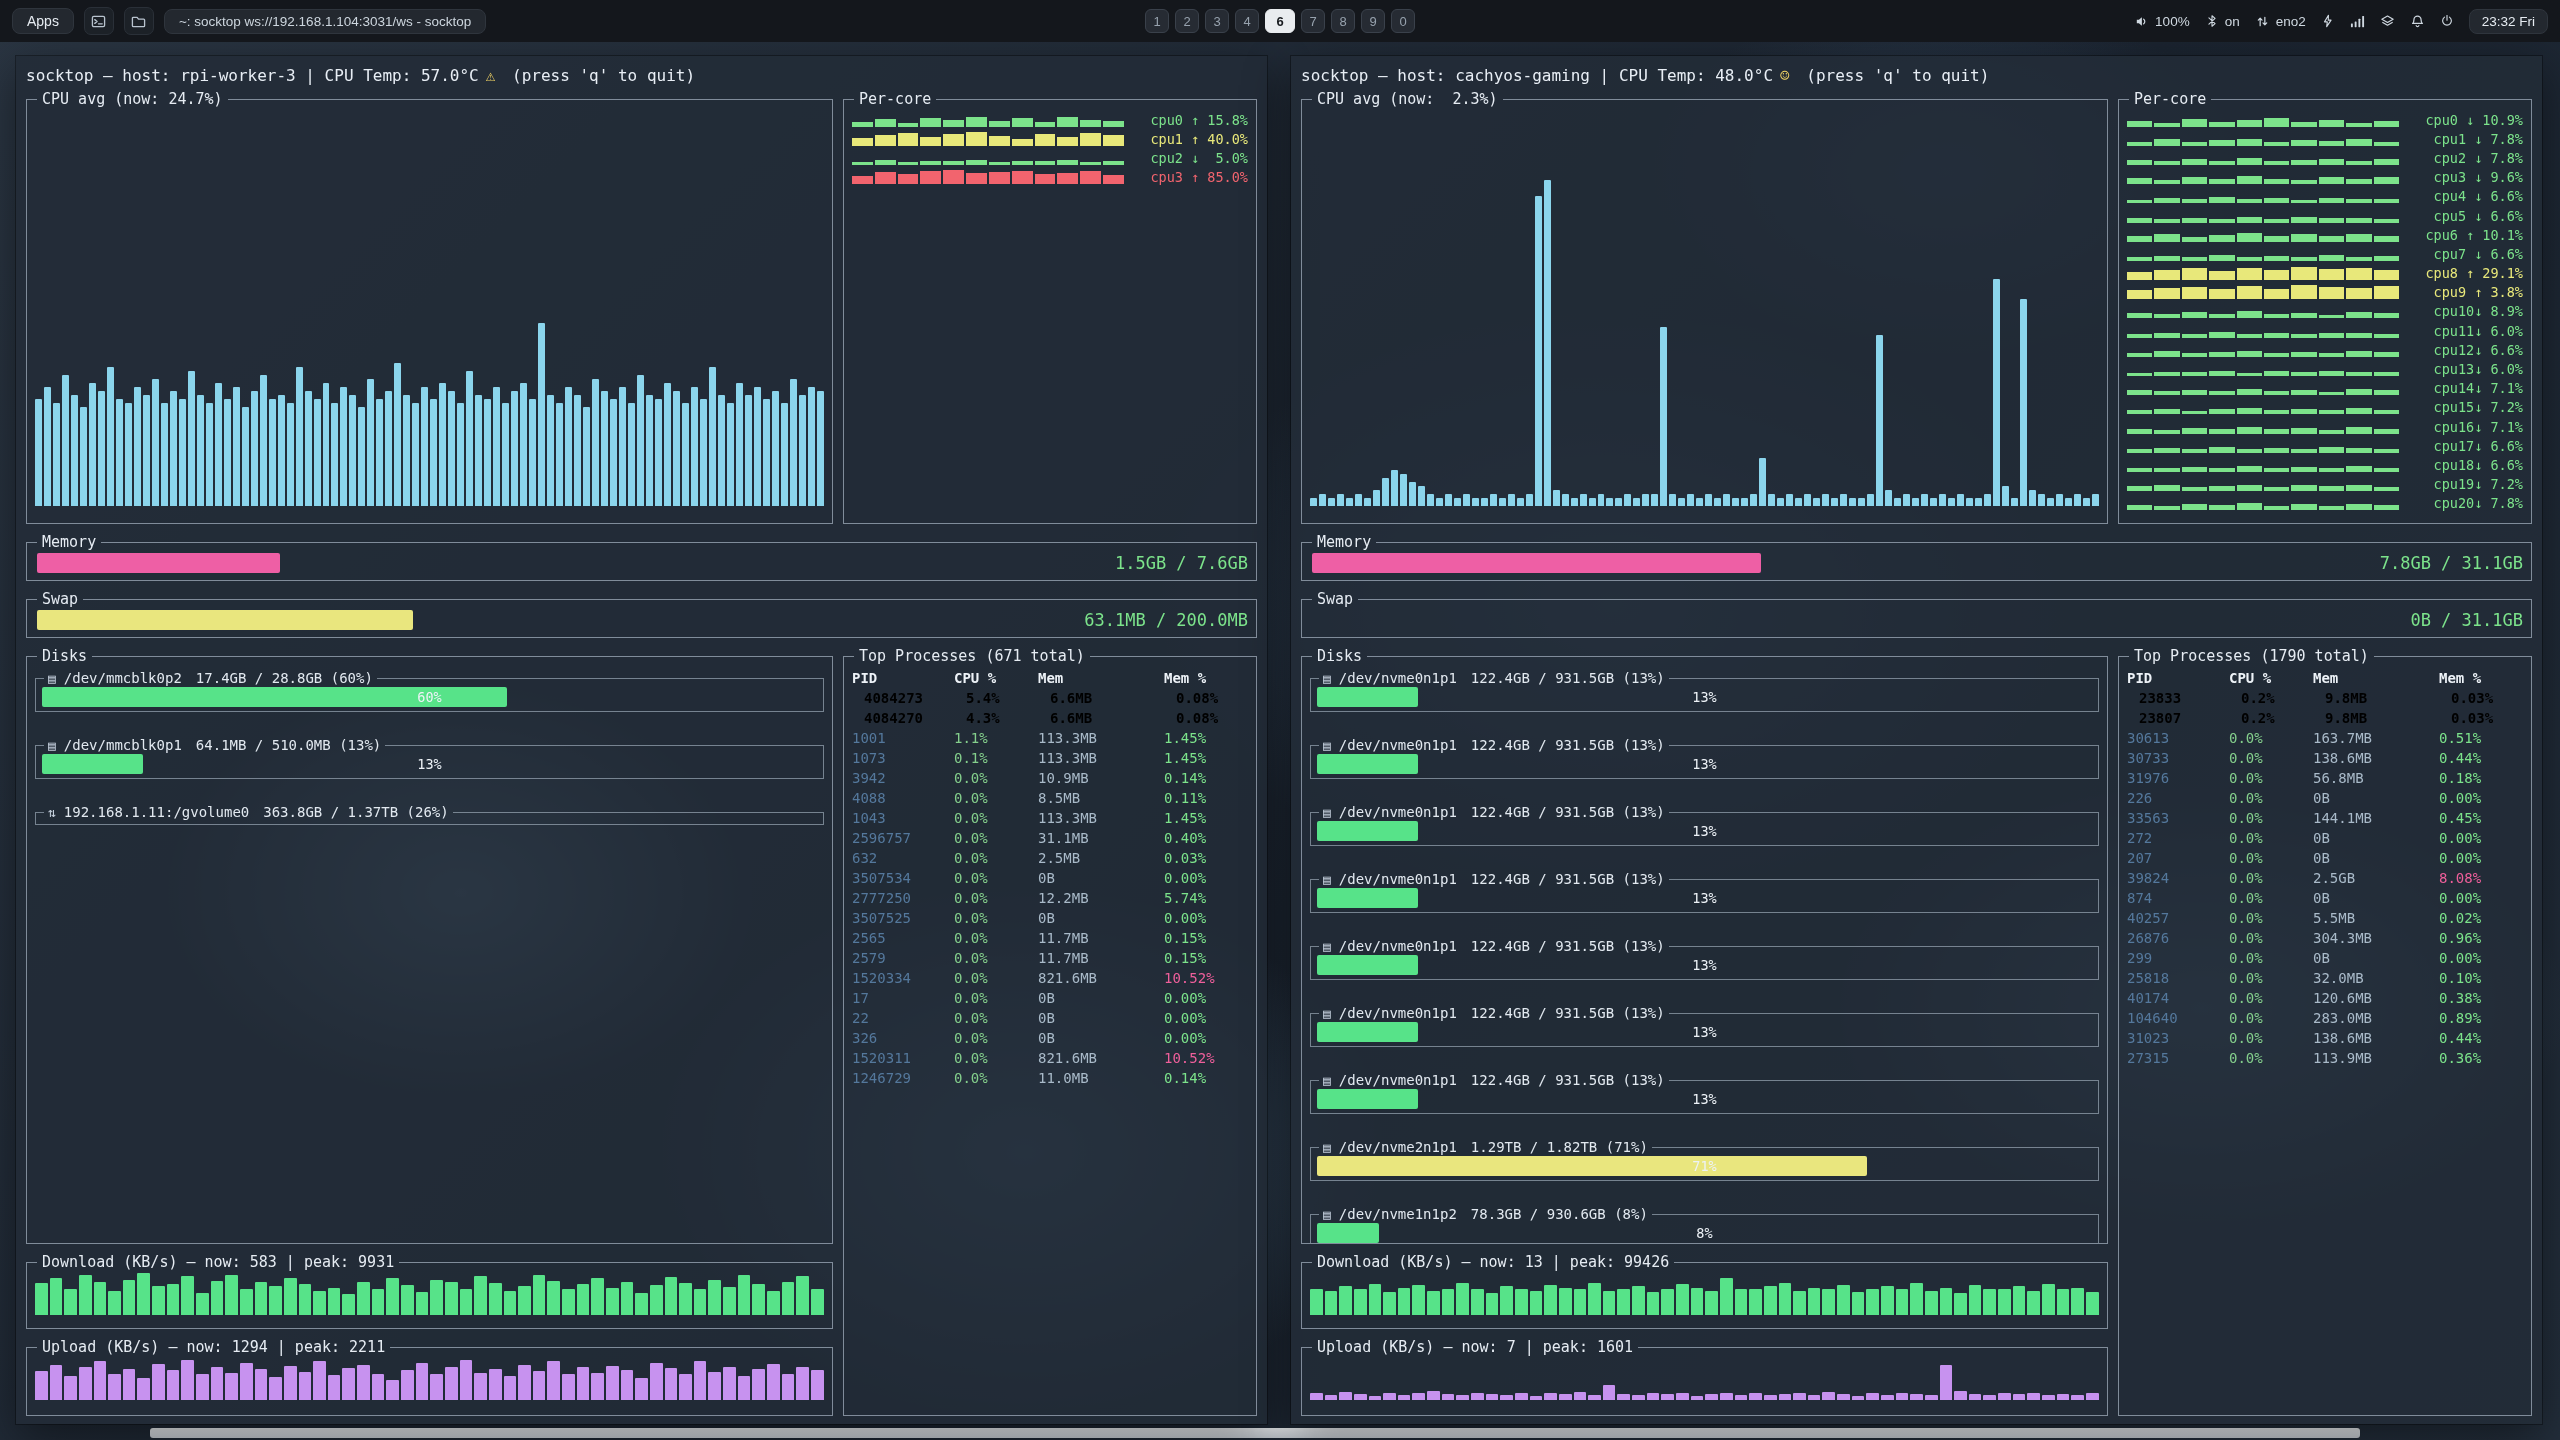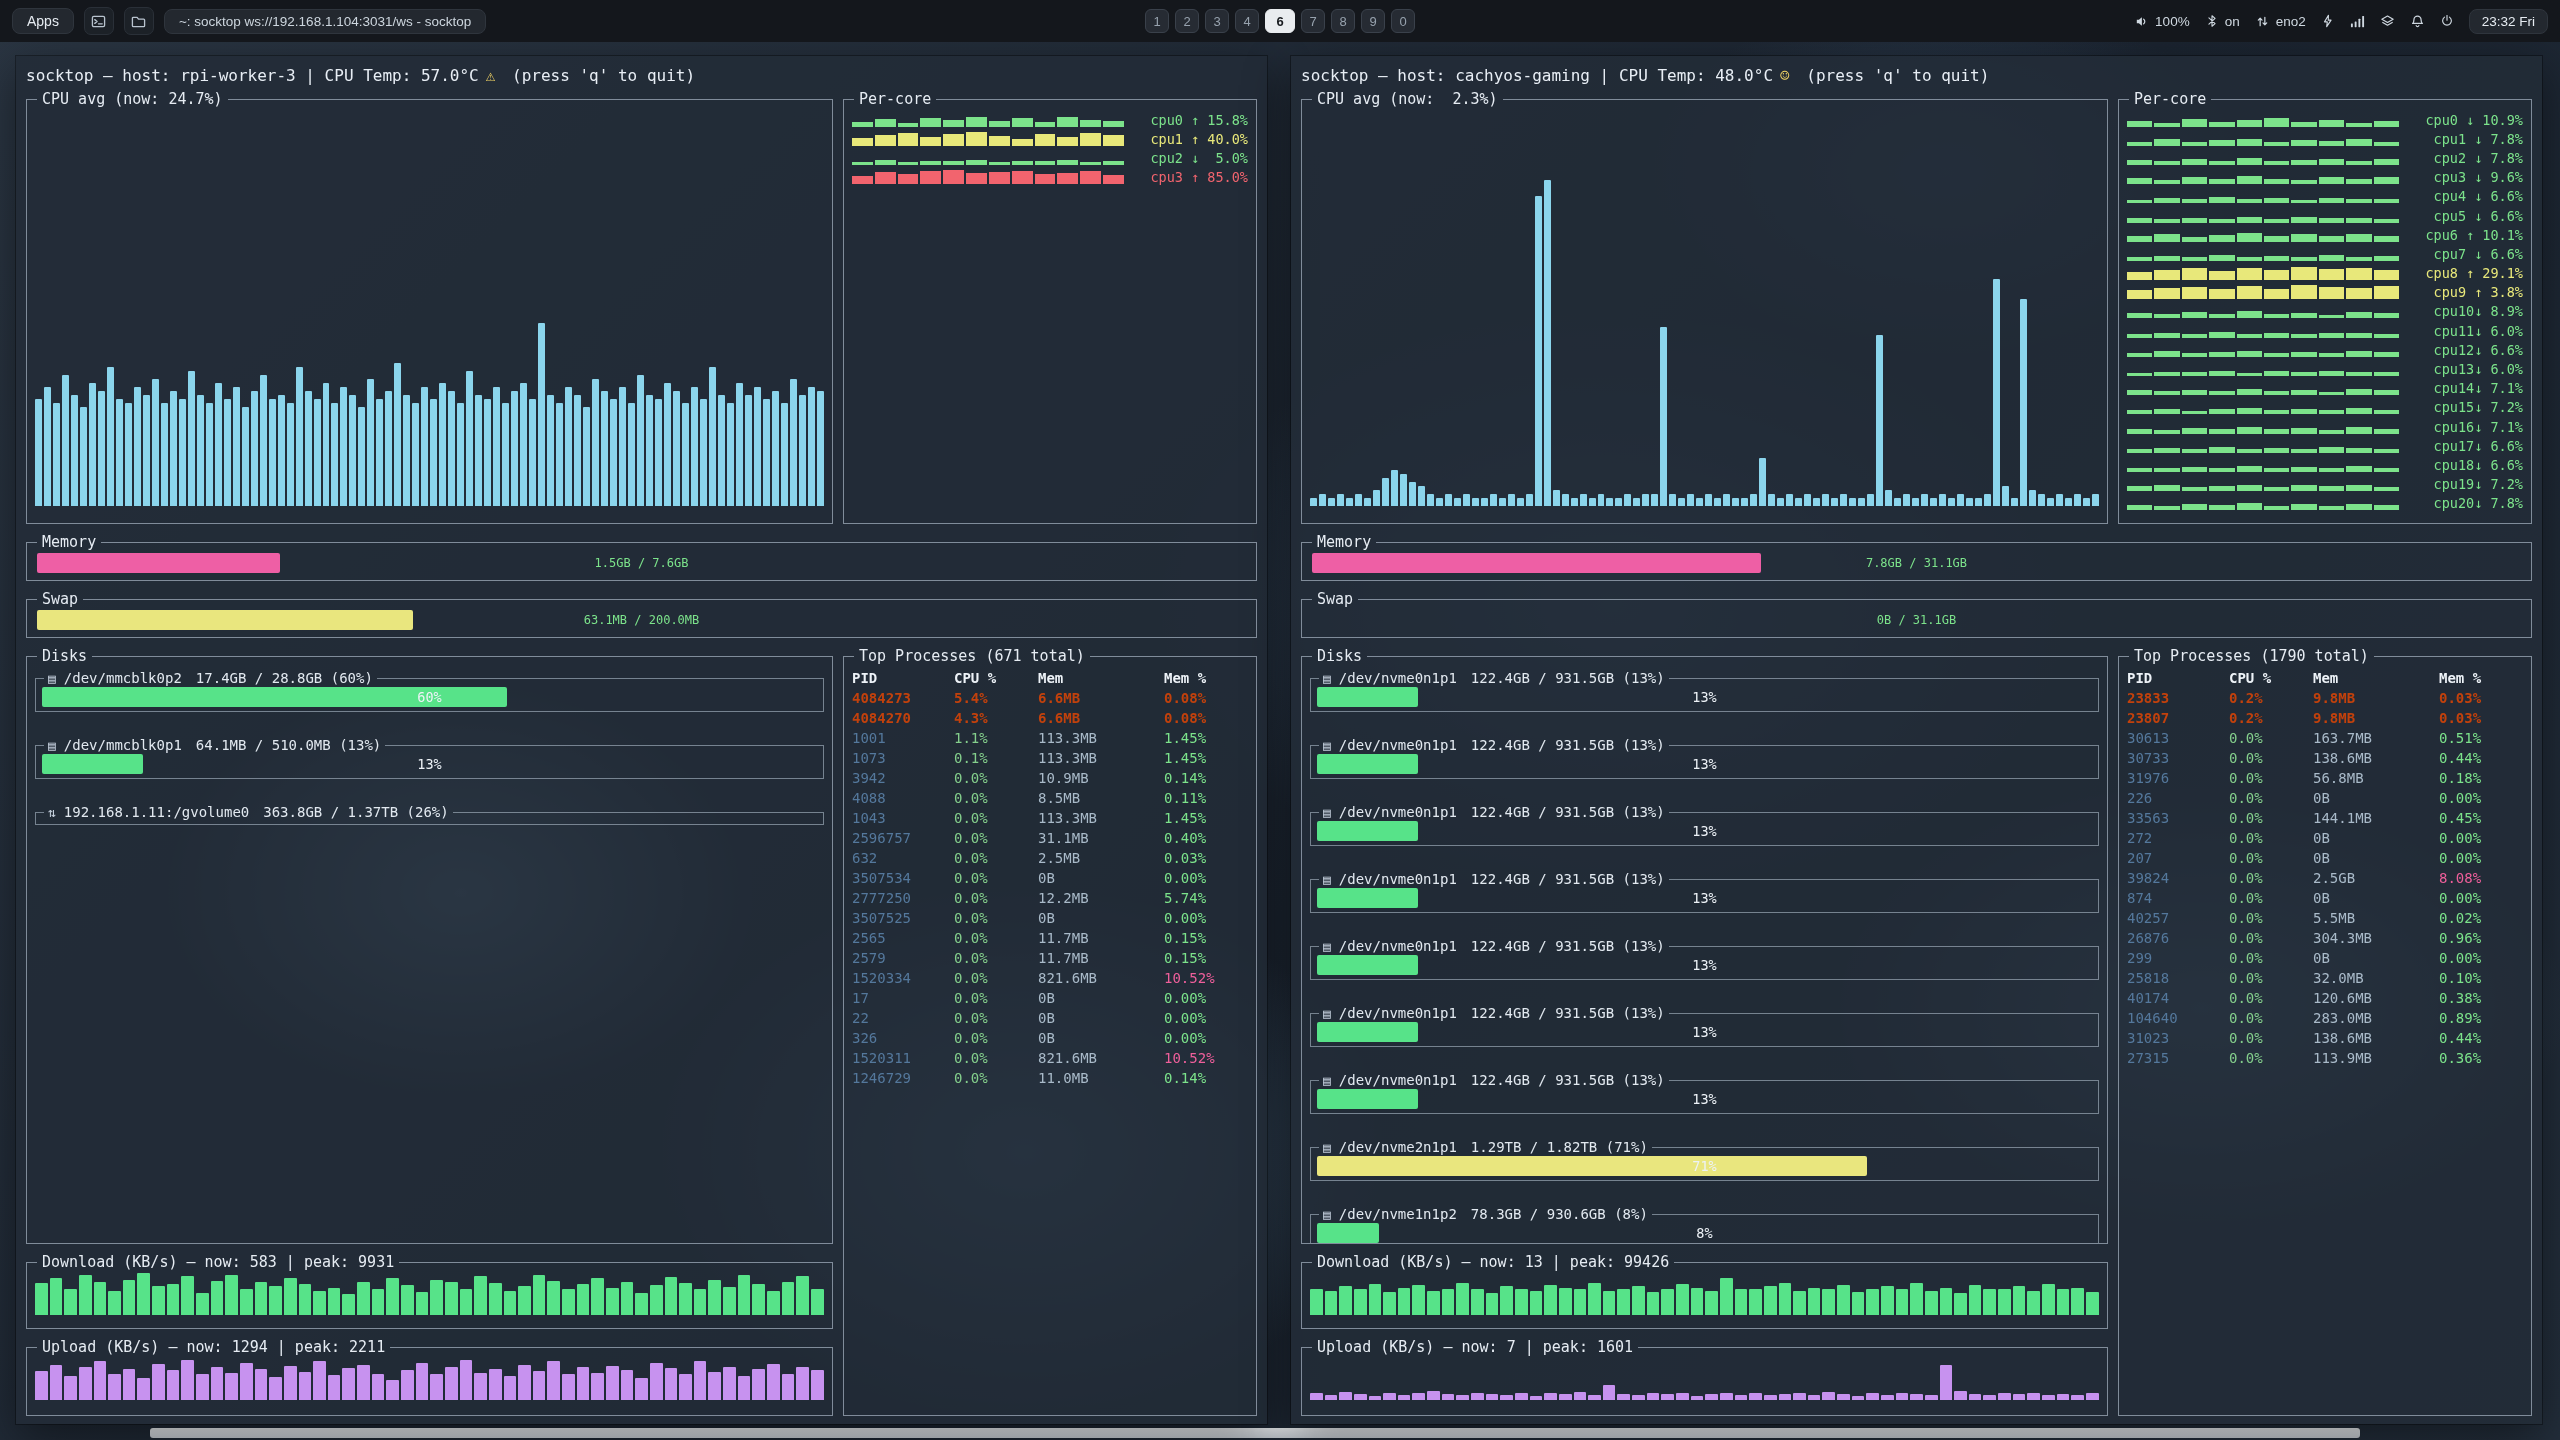--- a/index.html
+++ b/index.html
@@ -83,43 +83,43 @@
   .core-row.yellow .core-label { color: var(--yellow-text, #e8e87a); }
   .core-row.yellow .spark i    { background: var(--yellow-text, #e8e87a); }
   .core-row.red    .core-label { color: var(--red-text, #f2646e); }
   .core-row.red    .spark i    { background: var(--red-text, #f2646e); }
 
   
   .meter { position: relative; height: 24px; }
   .meter-bar { position: absolute; left: 2px; top: 2px; bottom: 2px; border-radius: 2px; width: 0; }
   .meter-bar.pink   { background: var(--mem-pink, #ee5fa5); }
   .meter-bar.yellow { background: var(--swap-yellow, #e9e67e); }
-  .meter-text { position: absolute; inset: 0; text-align: center; line-height: 24px;
-                font-size: 12px; color: var(--green-text, #7ce38b); }
+  .meter-text { position: absolute; inset: 0; text-align: right; line-height: 24px;
+                font-size: 17px; color: var(--green-text, #7ce38b); }
 
   
   .disk-list { display: flex; flex-direction: column; gap: 25px; padding-top: 5px; }
   fieldset.disk { margin: 0; border: 1px solid rgba(165,178,192,0.65); padding: 0 6px 4px; min-width: 0; }
   fieldset.disk > legend { font-size: 14px; color: #e2e9f0; padding: 0 4px; margin-left: 2px; white-space: pre; }
   .disk-icon { color: #c3cedb; margin-right: 8px; font-size: 13px; }
   .disk-usage { margin-left: 14px; }
   .disk-track { position: relative; height: 20px; margin-top: 1px; }
   .disk-bar { height: 100%; width: 0; border-radius: 2px; background: var(--disk-green, #57e389); }
   .disk-bar.yellow { background: var(--swap-yellow, #e9e67e); }
   .disk-pct { position: absolute; inset: 0; text-align: center; line-height: 20px; font-size: 13.5px; color: #edf2f7; }
 
   
   .proc-header, .prow { display: grid; grid-template-columns: 102px 84px 126px 1fr;
                         height: 20px; line-height: 20px; font-size: 14px; white-space: pre; overflow: hidden; }
   .proc-header { font-weight: 700; color: #eef3f8; margin-top: 3px; }
   .c-pid  { color: var(--pid-blue, #54789c); }
   .c-cpu  { color: var(--cpu-green, #84cf8c); }
   .c-mem  { color: var(--mem-text, #a9bac9); }
   .c-mpct { color: var(--green-text, #7ce38b); }
-  .prow.hl span { color: #c2410c; font-weight: 700; }
+  .prow.hl span { color: #000000; font-weight: 700; margin-left: 12px; }
   .prow.pink .c-mpct { color: var(--pink-text, #ef5f9b); }
 </style>
 </head>
 <body>
 
 <header class="topbar">
   <button class="pill">Apps</button>
 
   <button class="iconbtn">
     <svg width="15" height="15" viewBox="0 0 16 16" fill="none" stroke="currentColor" stroke-width="1.4" stroke-linecap="round" stroke-linejoin="round">

